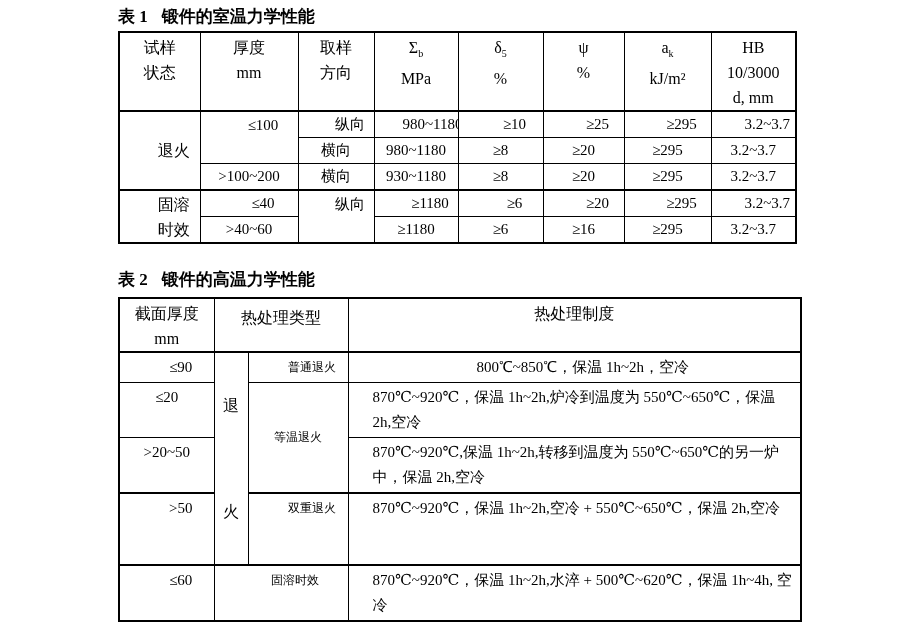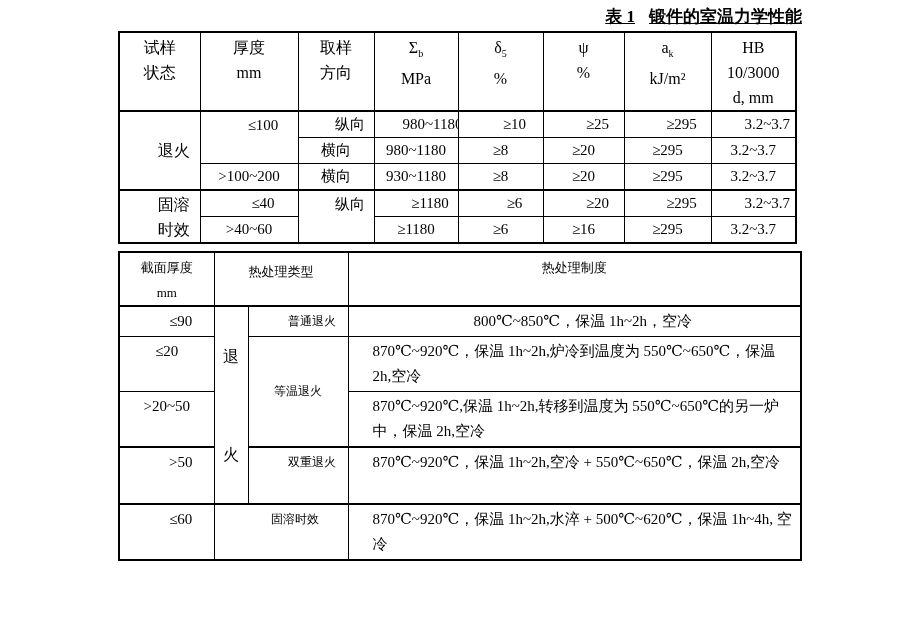--- a/index.html
+++ b/index.html
@@ -7,25 +7,24 @@
     position:relative;
     width:914px; height:638px;
     background:#ffffff;
     color:#000;
     font-family:"Liberation Serif","DejaVu Serif",serif;
     overflow:hidden;
   }
   .content { position:absolute; left:118px; top:0; width:684px; }
 
   .tbl-title {
-    text-align:right;
+    text-align:left;
     font-weight:bold;
     font-size:17px;
     line-height:20px;
-    text-decoration:underline;
   }
   .tbl-title .tlabel { margin-right:14px; }
   #t1-title { padding-top:7px; }
   #t2-title { padding-top:26px; }
   #t3-title { padding-top:25px; }
 
   table {
     border-collapse:collapse;
     table-layout:fixed;
     border:2px solid #000;
@@ -50,45 +49,45 @@
   #table1 td { line-height:25px; }
   #table1 .h26 { height:26px; }
   #table1 .h77 { height:77px; }
   sub { font-size:10px; }
   .vtop { vertical-align:top; padding-top:1px; }
   .state-cell { font-size:16px; line-height:26px; }
 
   
   #table3 { width:682px; margin-top:7px; }
   #table3 td { line-height:25px; }
-  #table3 .head td { font-size:13px; }
+  #table3 .head td { font-size:16px; }
   .head-c1 { vertical-align:top; padding-top:2px; }
   .head-type { vertical-align:bottom; padding-bottom:21px; }
   .head-regime { vertical-align:top; padding-top:2px; }
   .regime {
     text-align:left;
     vertical-align:top;
     padding:2px 7px 2px 24px;
   }
   .regime-center { text-align:center; }
   .thick-cell { vertical-align:top; padding-top:2px; }
   .type-cell { font-size:12px; }
   .type-top { vertical-align:top; padding-top:2px; }
   .anneal-vert { position:relative; }
   .anneal-vert .wrap {
     position:absolute; inset:0;
     display:flex; flex-direction:column;
     justify-content:space-around; align-items:center;
     font-size:16px;
   }
   .hh52 { height:52px; }
-  .hh23 { height:23px; }
+  .hh23 { height:23px;font-family:Liberation Serif, serif; }
   .hh55 { height:55px; }
   .hh51 { height:51px; }
-  .hh57 { height:57px; }
+  .hh57 { height:72px; }
   .hh50 { height:50px; }
 </style>
 </head>
 <body>
 
 <div class="page">
   <div class="content">
 
     <div class="tbl-title" id="t1-title">
       <span class="tlabel">表 1</span><span>锻件的室温力学性能</span>
@@ -185,20 +184,23 @@
         <td>&gt;40~60</td>
         <td>≥1180</td>
         <td>≥6</td>
         <td>≥16</td>
         <td>≥295</td>
         <td>3.2~3.7</td>
       </tr>
     </tbody>
       </table>
 
+    <div class="tbl-title" id="t2-title">
+      <span class="tlabel">表 2</span><span>锻件的高温力学性能</span>
+    </div>
 
 
     <table id="table3">
       <colgroup>
         <col style="width:95px">
           <col style="width:34px">
           <col style="width:100px">
           <col style="width:453px">
       </colgroup>
       <tbody>

